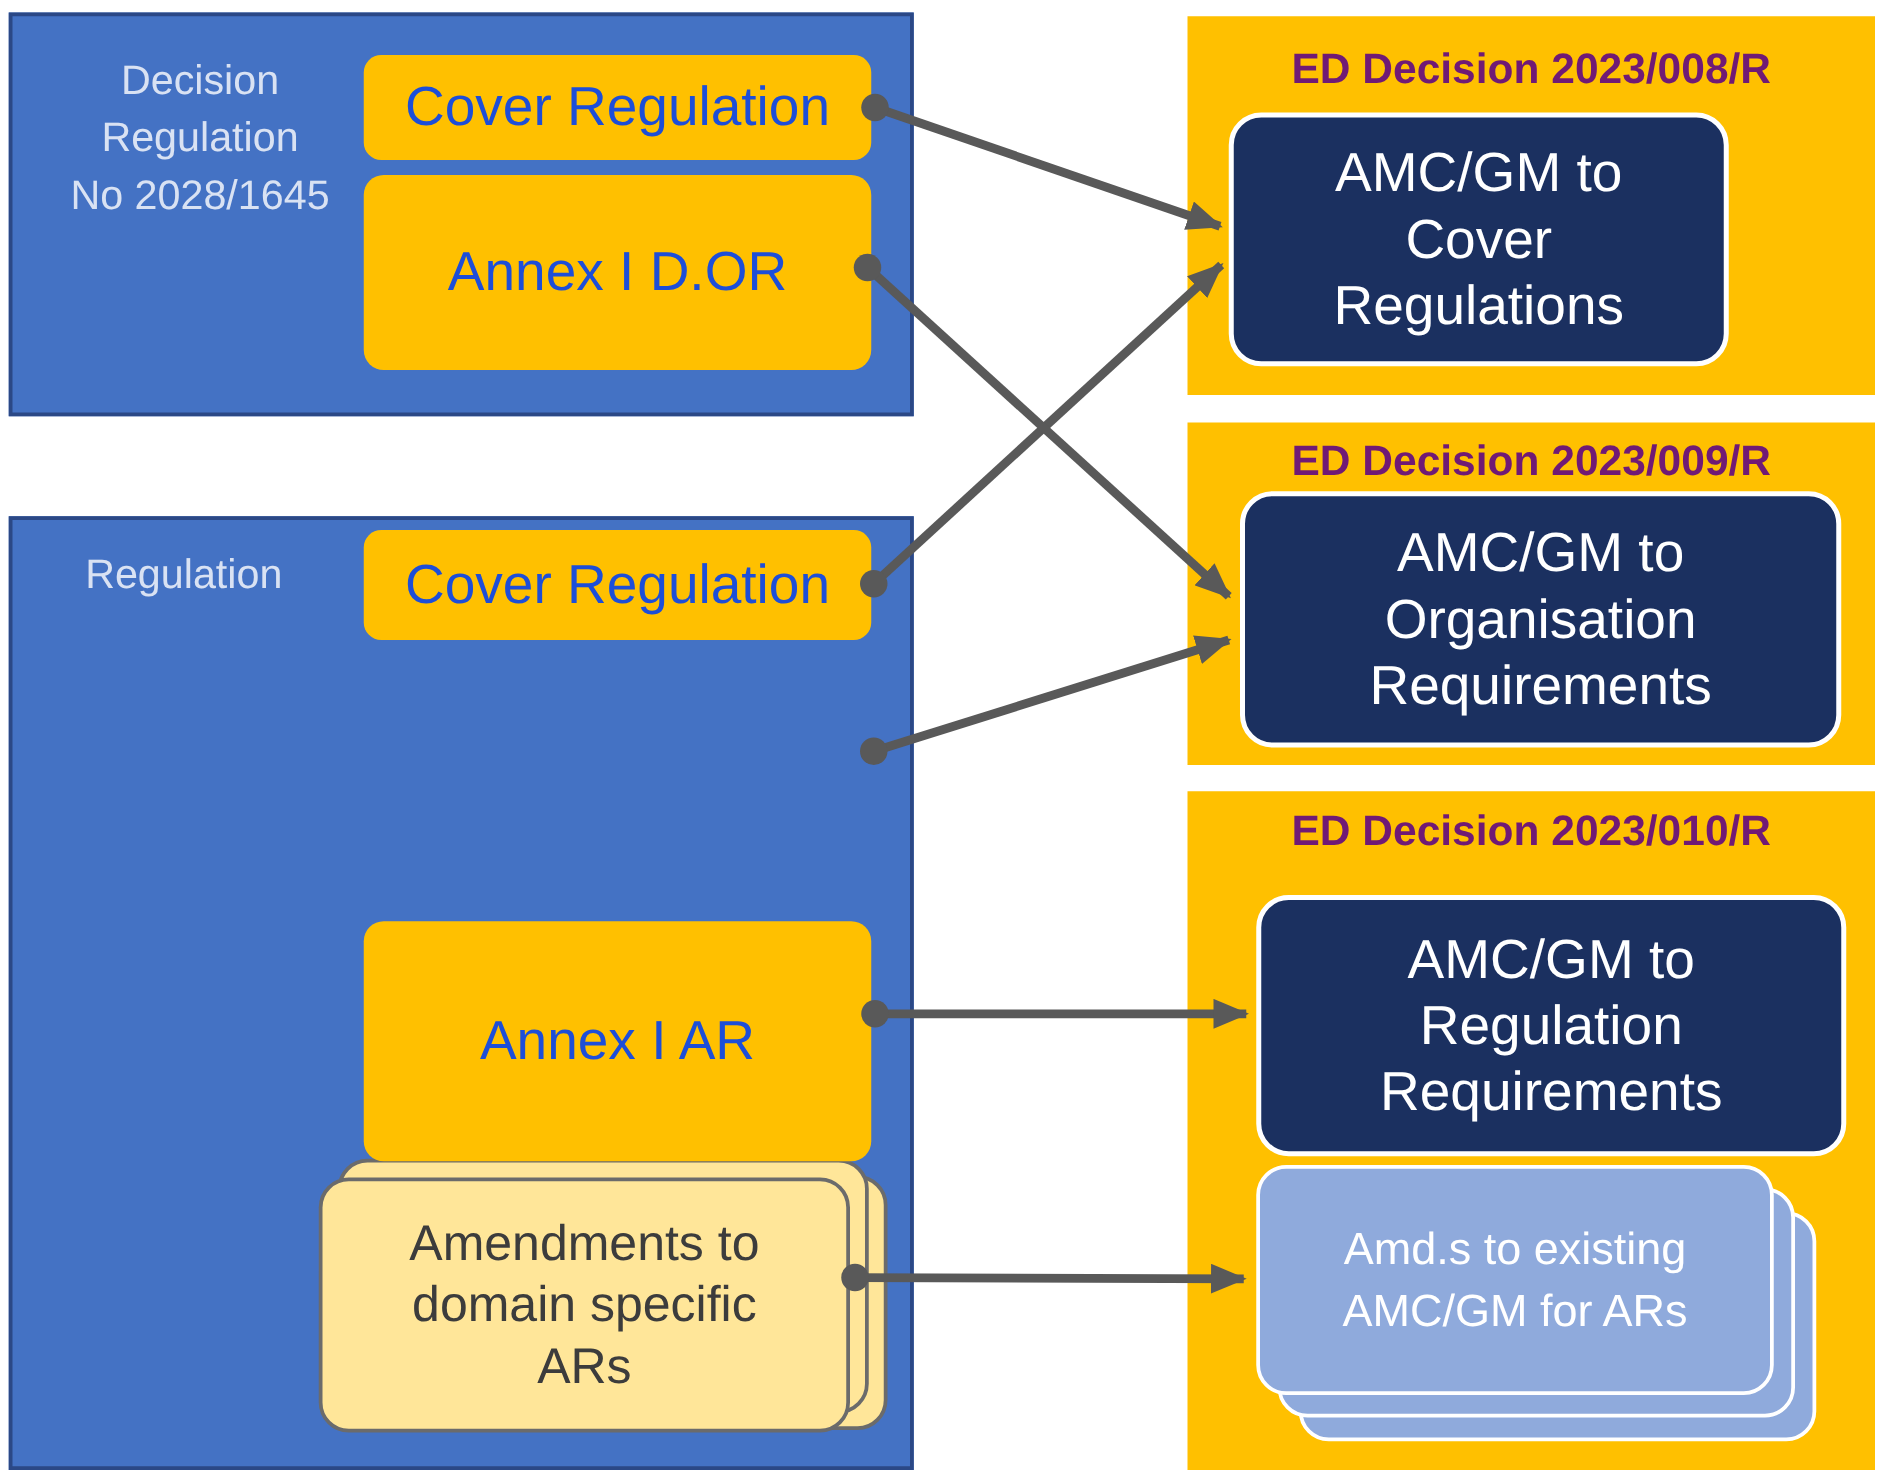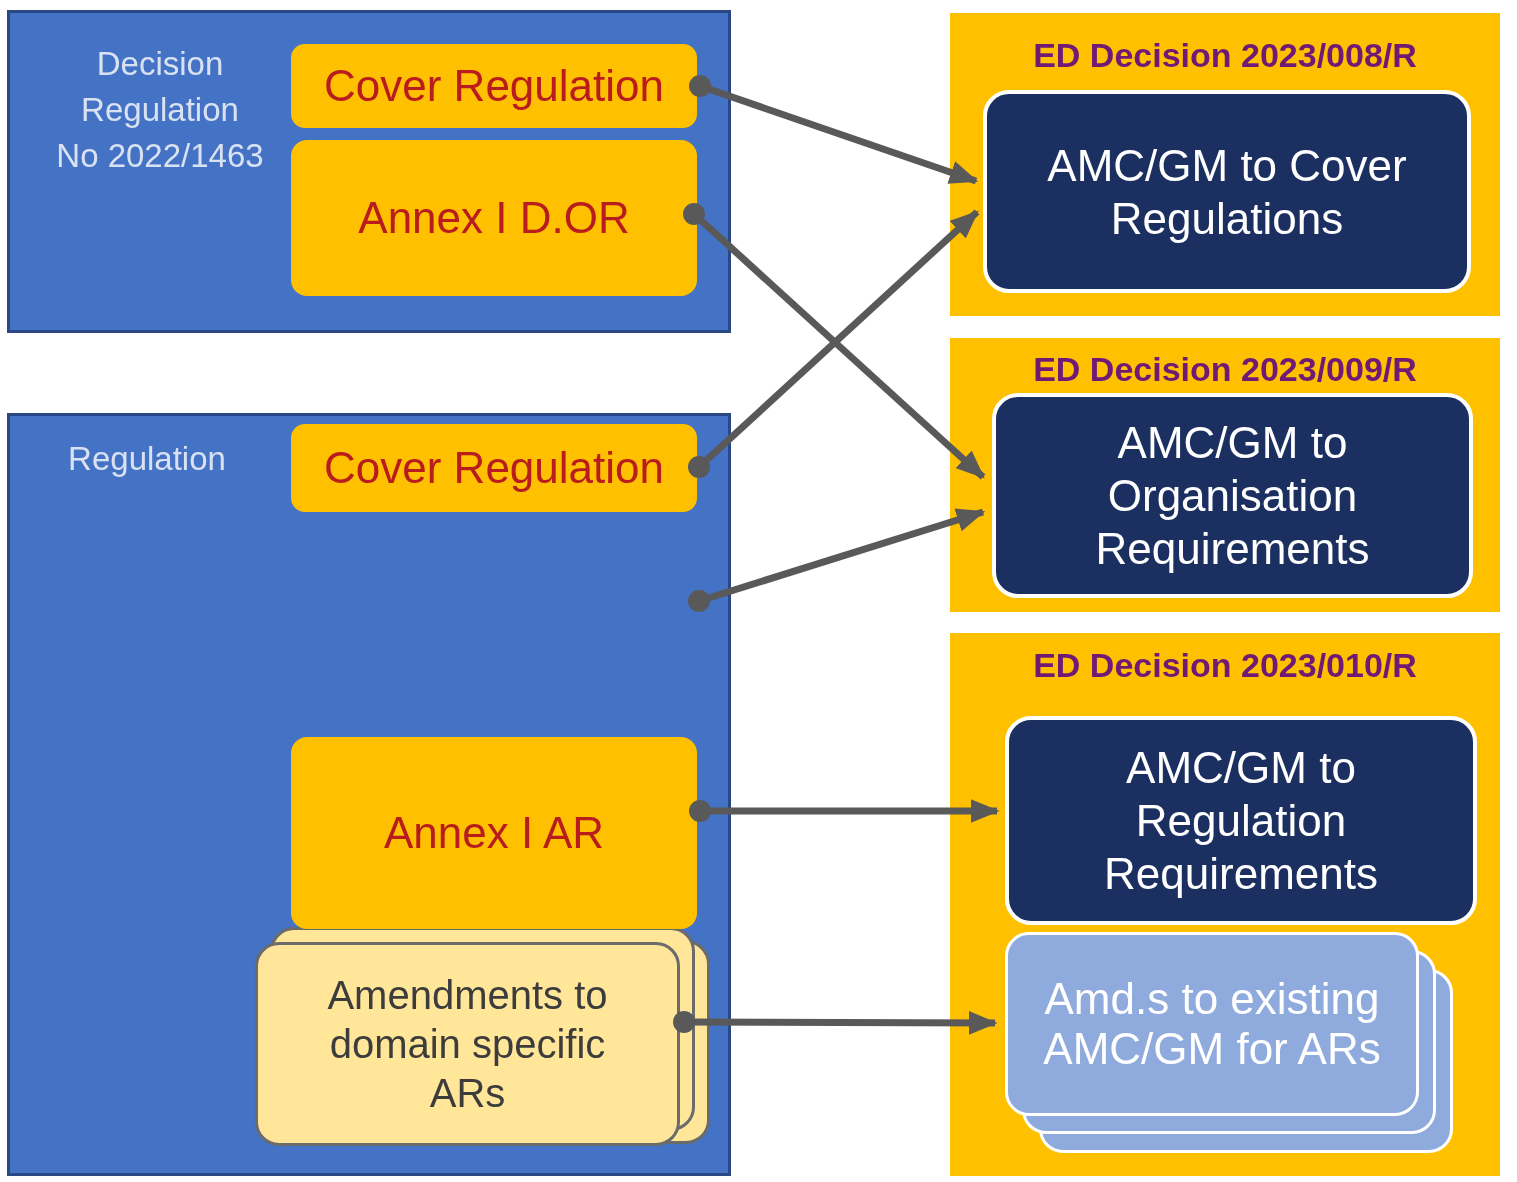--- a/index.html
+++ b/index.html
@@ -32,21 +32,21 @@
 
   
   .gbox {
     position: absolute;
     background: #FFC000;
     border-radius: 16px;
     display: flex;
     align-items: center;
     justify-content: center;
     text-align: center;
-    color: #b91c1c;
+    color: #1d4ed8;
     font-size: 44px;
     box-sizing: border-box;
     z-index: 3;
   }
   .b-cr1 { left: 291px; top: 44px;  width: 406px; height: 84px;  border-radius: 14px; }
   .b-dor { left: 291px; top: 140px; width: 406px; height: 156px; }
   .b-cr2 { left: 291px; top: 424px; width: 406px; height: 88px;  border-radius: 14px; }
   .b-ior { left: 291px; top: 526px; width: 406px; height: 153px; }
   .b-ar  { left: 291px; top: 737px; width: 406px; height: 192px; }
 
@@ -97,59 +97,59 @@
     box-sizing: border-box;
     display: flex;
     align-items: center;
     justify-content: center;
     text-align: center;
     color: #FFFFFF;
     font-size: 44px;
     line-height: 53px;
     z-index: 3;
   }
-  .n-cover { left: 983px;  top: 90px;  width: 488px; height: 203px; padding: 0 42px; }
+  .n-cover { left: 983px;  top: 90px;  width: 400px; height: 203px; padding: 0 42px; }
   .n-org   { left: 992px;  top: 393px; width: 481px; height: 205px; padding: 0 55px; }
   .n-auth  { left: 1005px; top: 716px; width: 472px; height: 209px; padding: 0 55px; }
 
   
   .stack-blue-layer {
     position: absolute;
     background: #8FAADC;
     border: 3px solid #FFFFFF;
     border-radius: 24px;
     box-sizing: border-box;
   }
   .sb-l3 { left: 1039px; top: 969px; width: 414px; height: 184px; z-index: 1; }
   .sb-l2 { left: 1022px; top: 950px; width: 414px; height: 184px; z-index: 2; }
   .sb-front {
     left: 1005px; top: 932px; width: 414px; height: 184px; z-index: 3;
     display: flex; align-items: center; justify-content: center;
-    text-align: center; color: #FFFFFF; font-size: 44px; line-height: 50px;
+    text-align: center; color: #FFFFFF; font-size: 36px; line-height: 50px;
     padding: 0 20px;
   }
 
   
   .arrows {
     position: absolute;
     left: 0; top: 0;
     z-index: 10;
     pointer-events: none;
   }
 </style>
 </head>
 <body>
 
 <div class="canvas">
 
   <div class="panel-blue p-delegated">
     <div class="panel-title t-delegated">
       <div>Decision</div>
       <div>Regulation</div>
-      <div>No 2022/1463</div>
+      <div>No 2028/1645</div>
     </div>
   </div>
 
   <div class="panel-blue p-implementing">
     <div class="panel-title t-implementing">
       <div>Regulation</div>
     </div>
   </div>
 
   <div class="gbox b-cr1">

